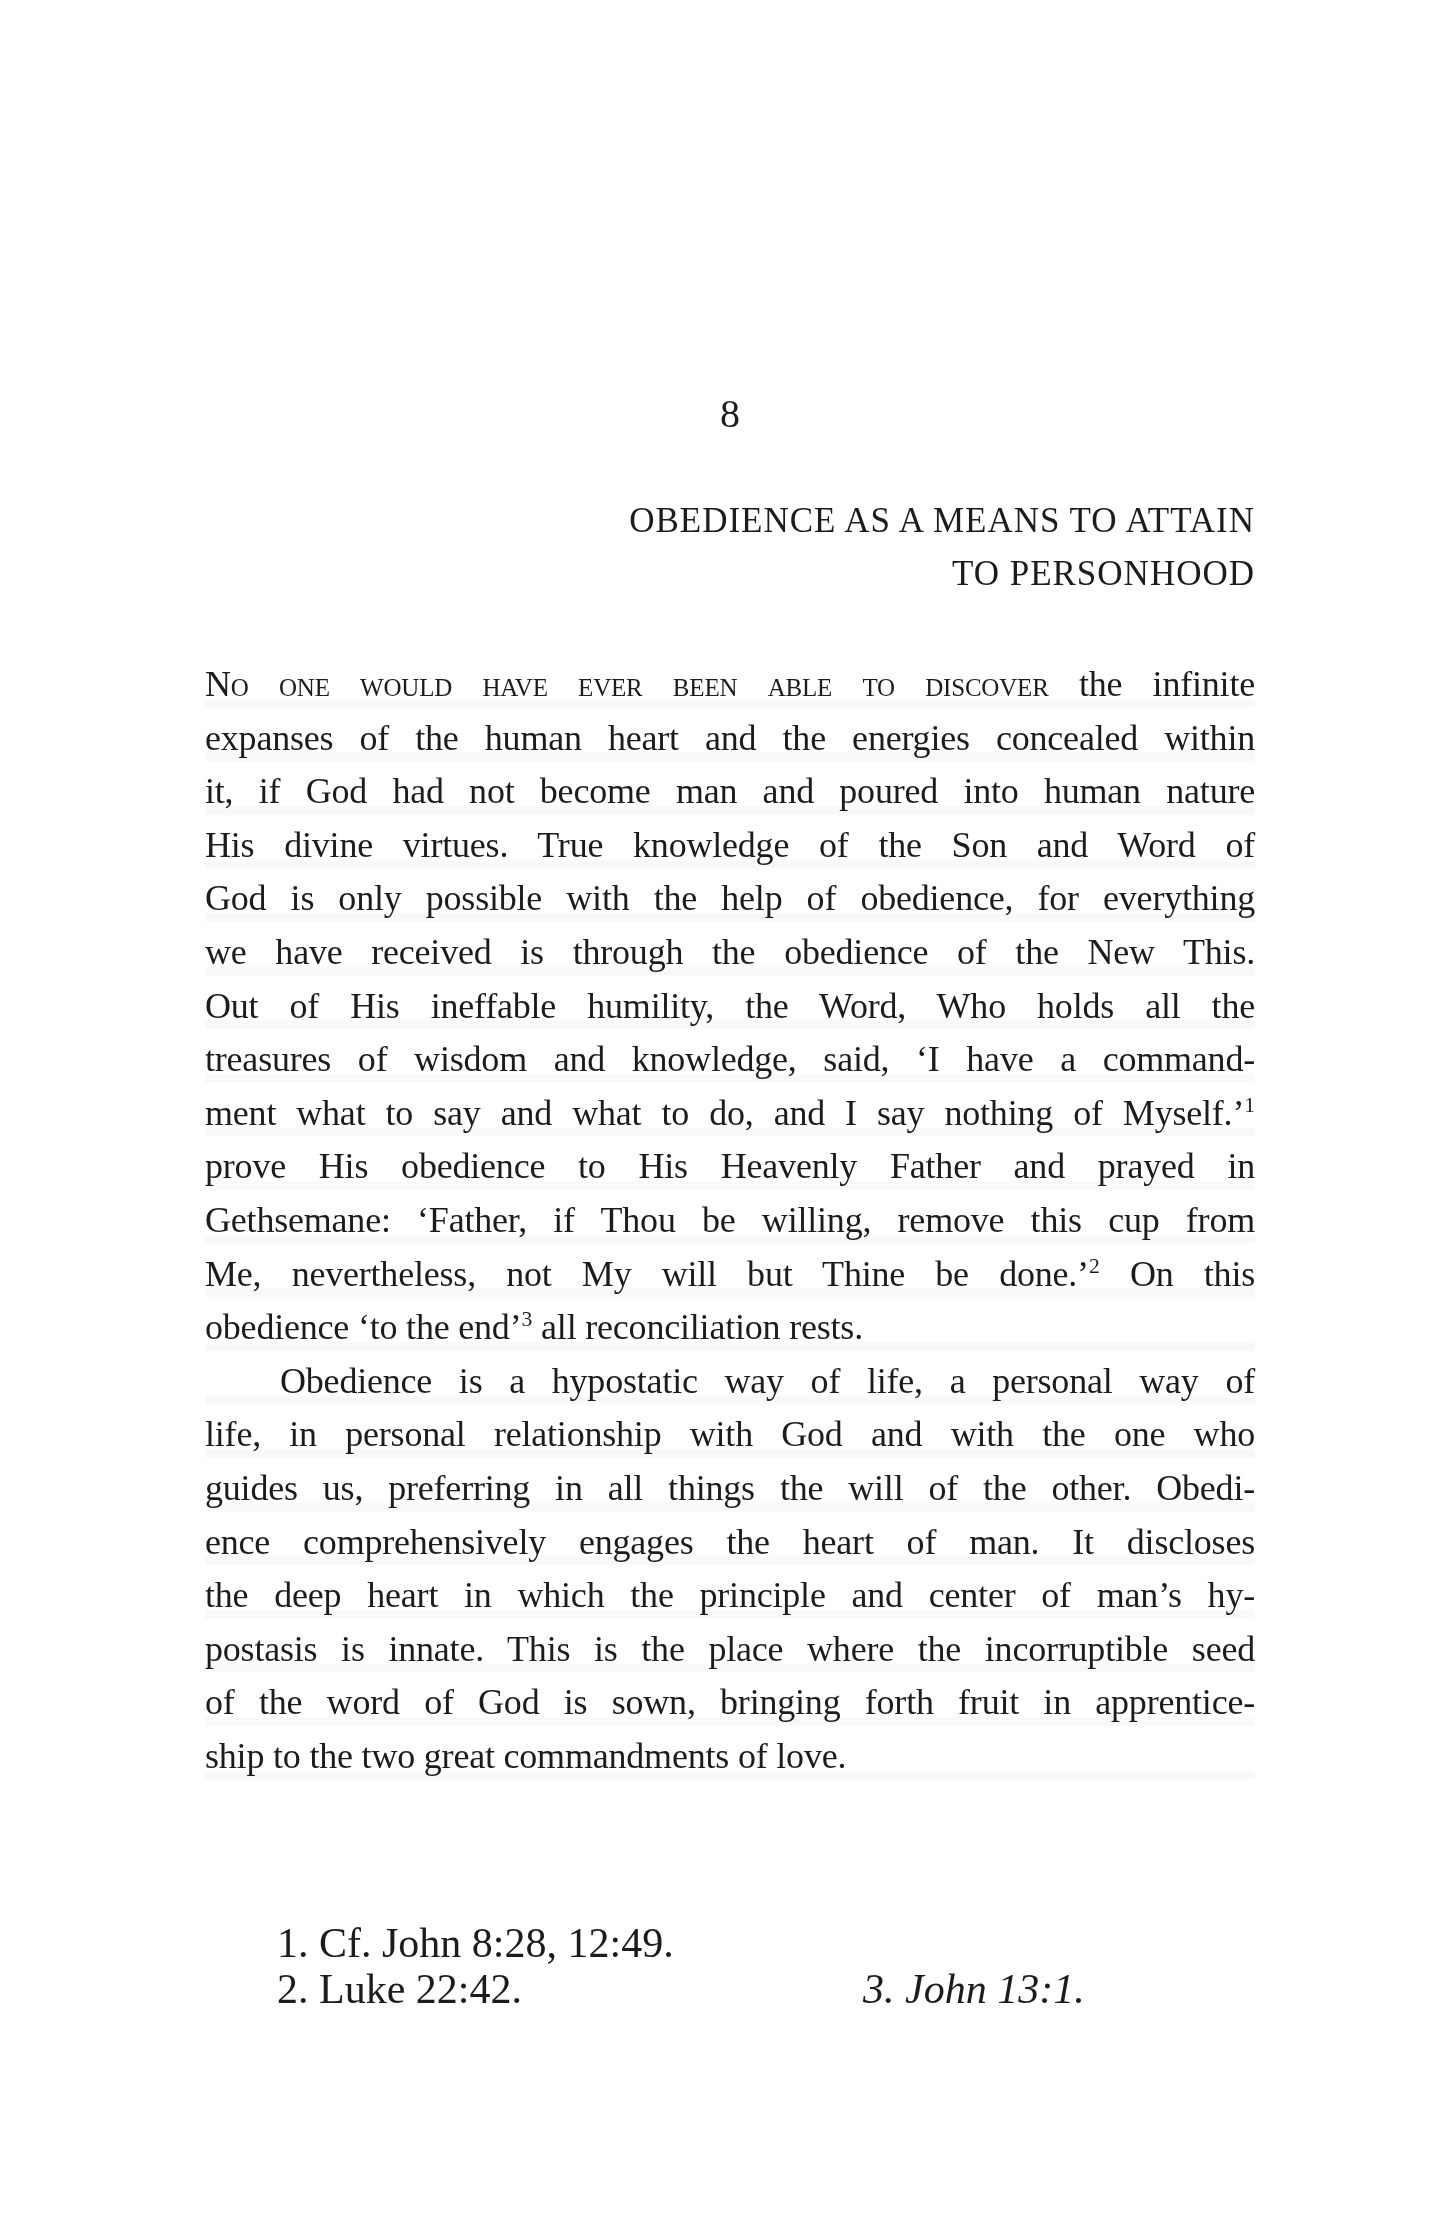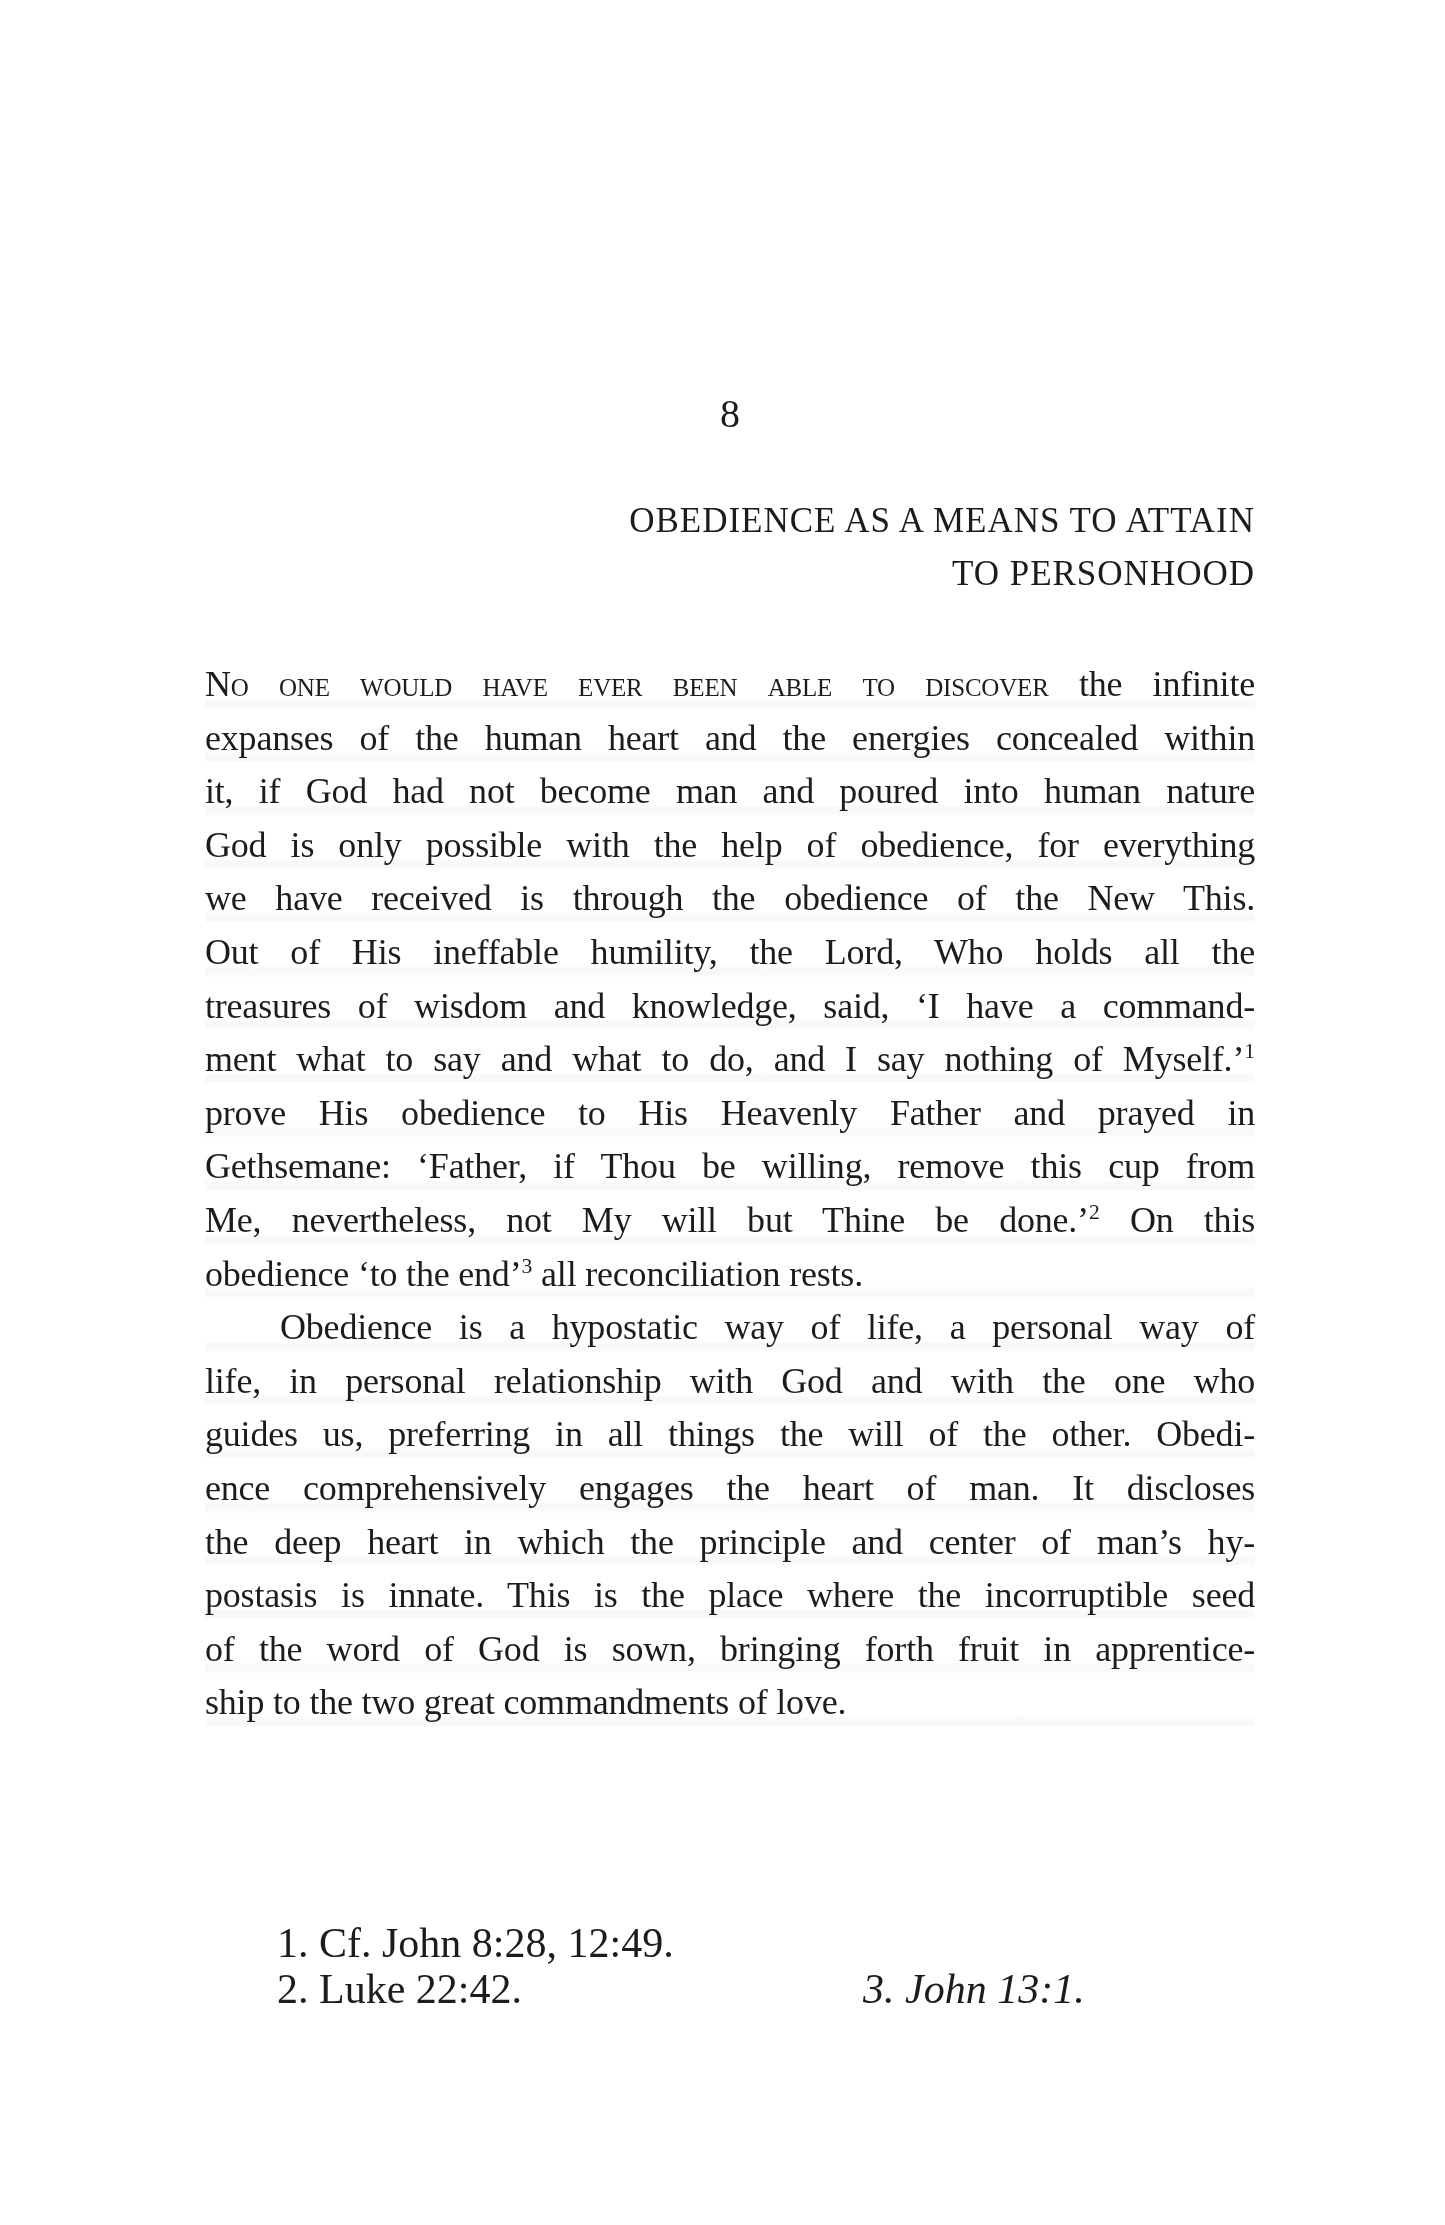--- a/index.html
+++ b/index.html
@@ -85,23 +85,24 @@
 
   <div class="title">
     <div>OBEDIENCE AS A MEANS TO ATTAIN</div>
     <div>TO PERSONHOOD</div>
   </div>
 
   <div class="bodytext">
       <div class="line"><span class="smallcaps">No one would have ever been able to discover</span><span> the infinite</span></div>
       <div class="line"><span>expanses of the human heart and the energies concealed within</span></div>
       <div class="line"><span>it, if God had not become man and poured into human nature</span></div>
+      <div class="line"><span>His divine virtues. True knowledge of the Son and Word of</span></div>
       <div class="line"><span>God is only possible with the help of obedience, for everything</span></div>
       <div class="line"><span>we have received is through the obedience of the New This.</span></div>
-      <div class="line"><span>Out of His ineffable humility, the Lord, Who holds all the</span></div>
+      <div class="line"><span>Out of His ineffable humility, the Word, Who holds all the</span></div>
       <div class="line"><span>treasures of wisdom and knowledge, said, ‘I have a command-</span></div>
       <div class="line"><span>ment what to say and what to do, and I say nothing of Myself.’</span><span class="sup">1</span></div>
       <div class="line"><span>prove His obedience to His Heavenly Father and prayed in</span></div>
       <div class="line"><span>Gethsemane: ‘Father, if Thou be willing, remove this cup from</span></div>
       <div class="line"><span>Me, nevertheless, not My will but Thine be done.’</span><span class="sup">2</span><span> On this</span></div>
       <div class="line par-end"><span>obedience ‘to the end’</span><span class="sup">3</span><span> all reconciliation rests.</span></div>
       <div class="line indent"><span>Obedience is a hypostatic way of life, a personal way of</span></div>
       <div class="line"><span>life, in personal relationship with God and with the one who</span></div>
       <div class="line"><span>guides us, preferring in all things the will of the other. Obedi-</span></div>
       <div class="line"><span>ence comprehensively engages the heart of man. It discloses</span></div>

